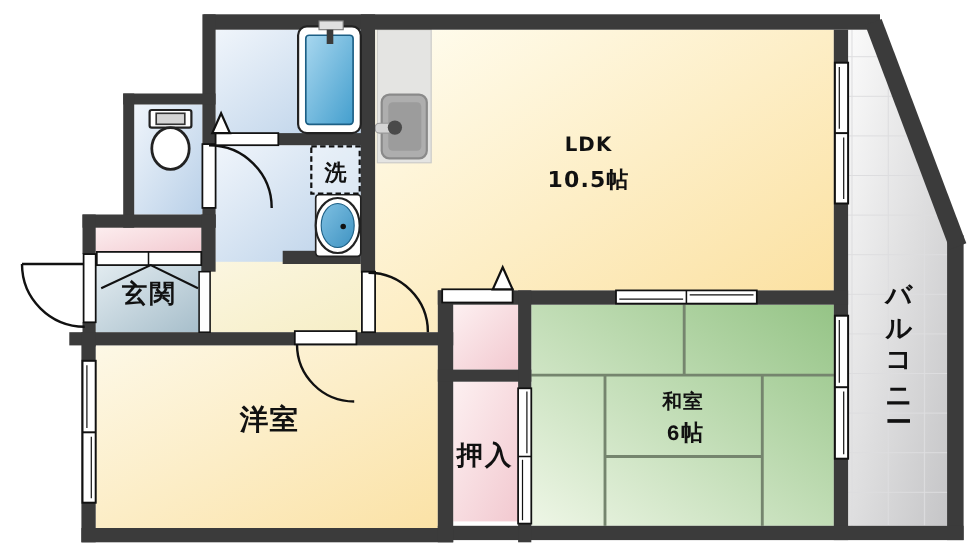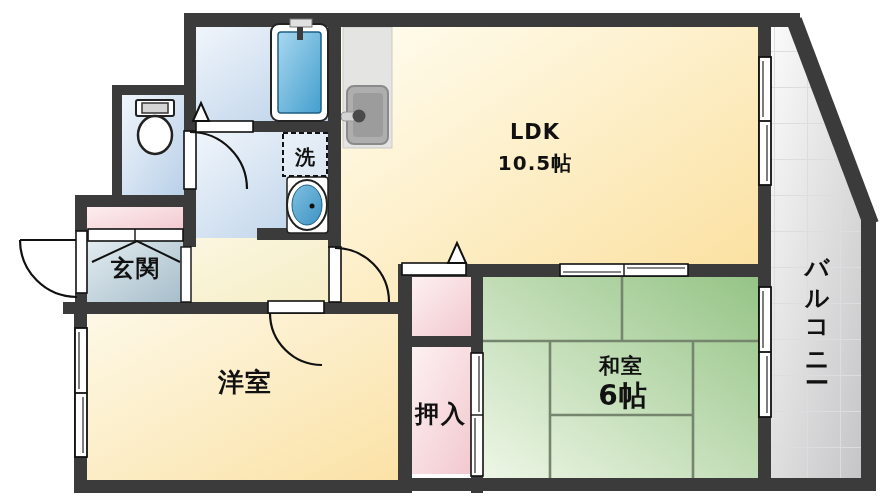--- a/index.html
+++ b/index.html
@@ -6,24 +6,24 @@
   #stage{
     position:relative;width:890px;height:503px;background:#ffffff;overflow:hidden;
     font-family:"DejaVu Sans","Liberation Sans",sans-serif;
   }
   #plan-svg{position:absolute;left:0;top:0;}
   .lbl{
     position:absolute;transform:translate(-50%,-50%);
     font-weight:bold;color:#111;line-height:1;white-space:nowrap;
     letter-spacing:1px;
   }
-  .lbl-ldk{font-size:21px;}
+  .lbl-ldk{font-size:18px;}
   .lbl-ldk-size{font-size:20px;}
-  .lbl-washitsu{font-size:21px;text-align:center;}
-  .lbl-washitsu-size{font-size:28px;}
+  .lbl-washitsu{font-size:18px;text-align:center;}
+  .lbl-washitsu-size{font-size:20px;font-family:Liberation Mono, monospace;}
   .lbl-youshitsu{font-size:26px;}
   .lbl-youshitsu-size{font-size:26px;}
   .lbl-oshiire{font-size:24px;letter-spacing:2px;text-align:right;}
   .lbl-genkan{font-size:23px;letter-spacing:2px;}
   .lbl-laundry{font-size:20px;letter-spacing:0;}
   .lbl-balcony{
     font-size:24px;letter-spacing:5px;
     writing-mode:vertical-rl;text-orientation:mixed;
   }
 </style>

